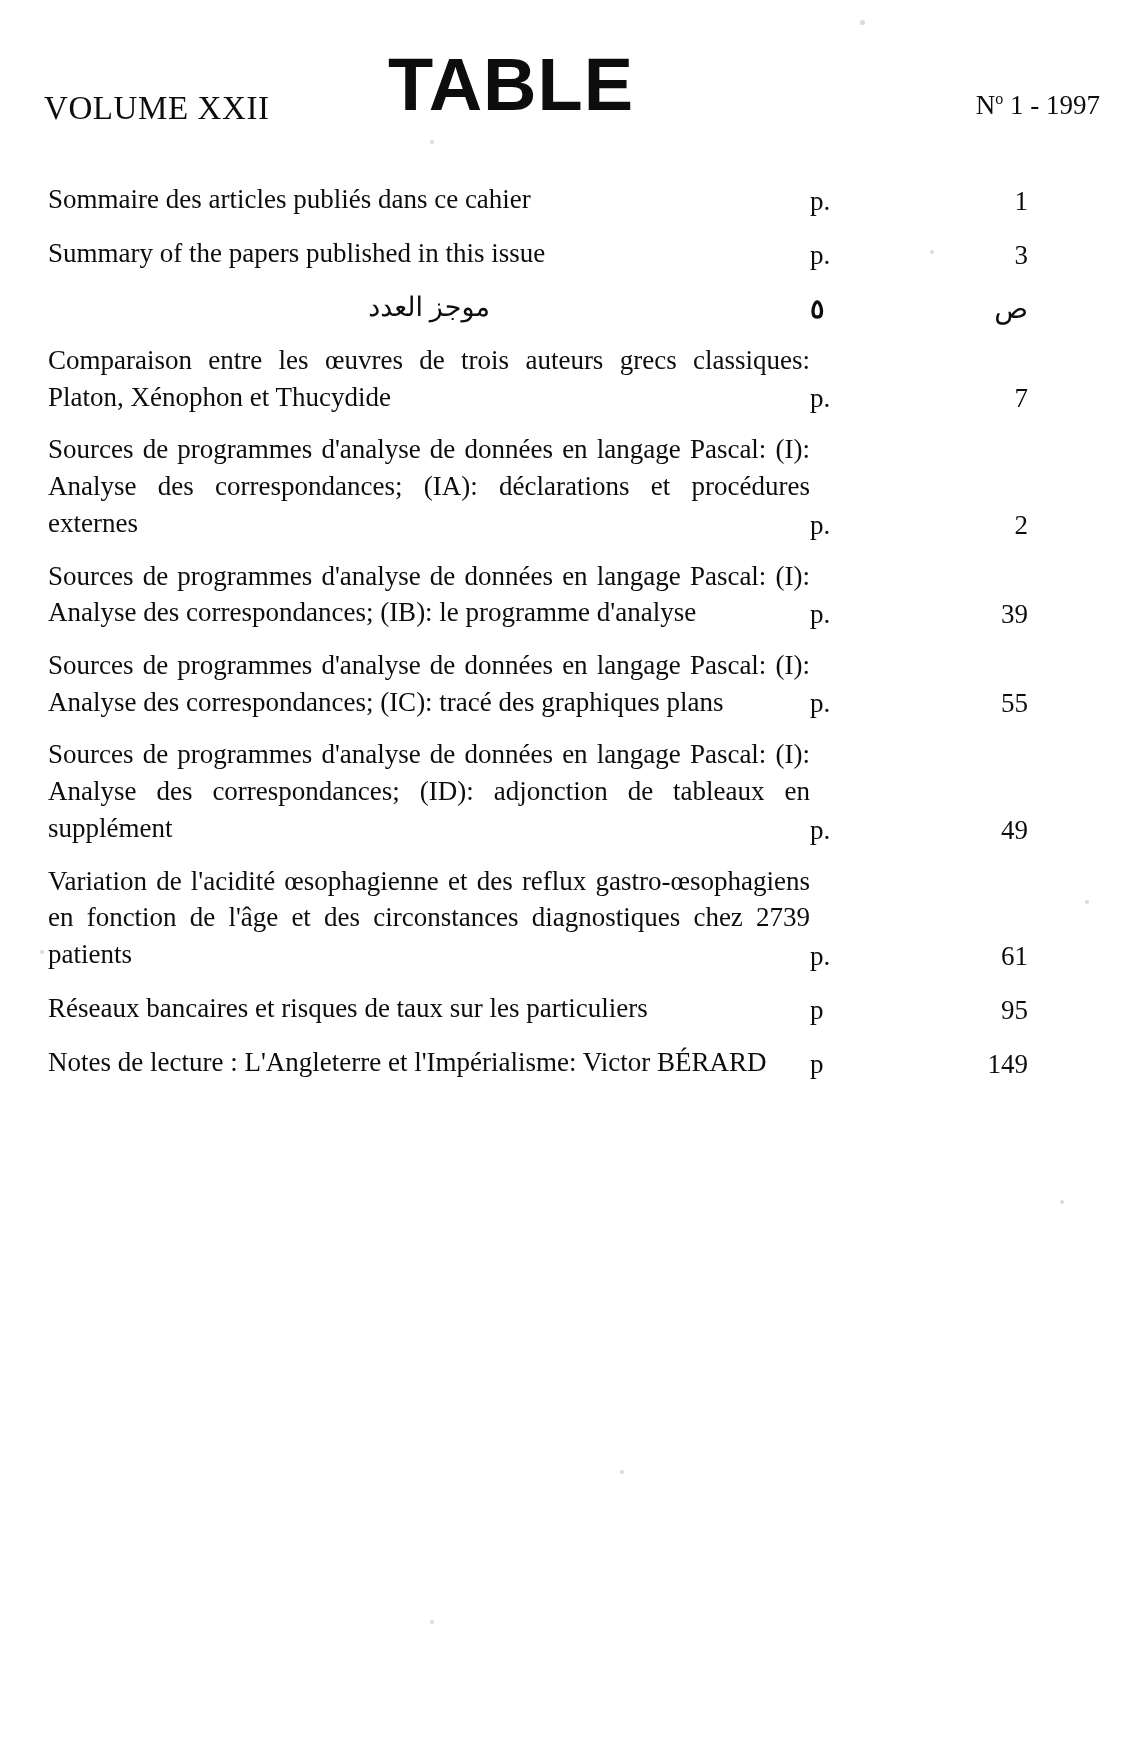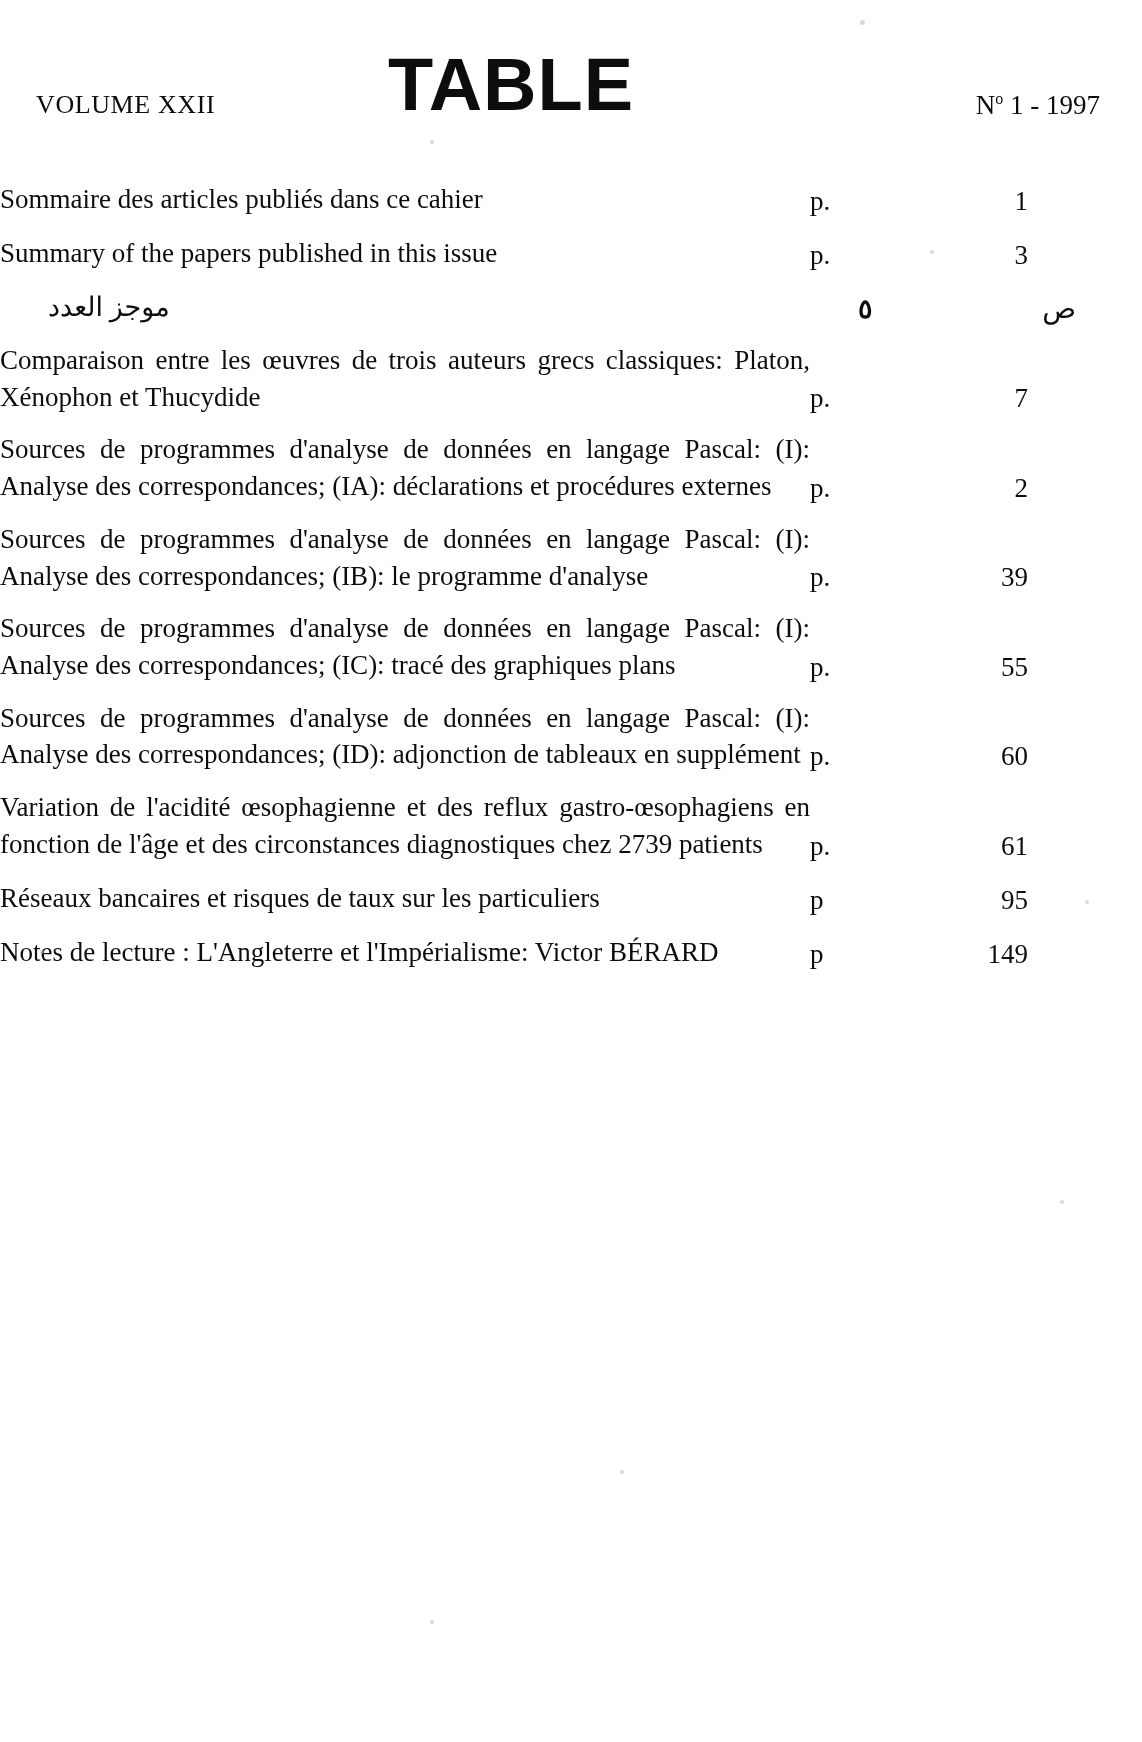--- a/index.html
+++ b/index.html
@@ -27,23 +27,23 @@
   
   .masthead {
     position: absolute;
     left: 0;
     top: 28px;
     width: 1142px;
     height: 90px;
   }
   .volume {
     position: absolute;
-    left: 36px;
+    left: 44px;
     top: 62px;
-    font-size: 26px;
+    font-size: 33px;
     letter-spacing: 0.6px;
     white-space: nowrap;
   }
   .journal-title {
     position: absolute;
     left: 0;
     top: 14px;
     width: 1142px;
     text-align: center;
     font-family: "Liberation Sans", sans-serif;
@@ -73,20 +73,21 @@
   }
   .entry {
     position: relative;
     display: flex;
     align-items: flex-end;
     margin-bottom: 16px;
     min-height: 38px;
   }
   .entry .title {
     width: 810px;
+    padding-left: 48px;
     box-sizing: border-box;
     font-size: 27px;
     line-height: 1.36;
   }
   .entry .title.justify {
     text-align: justify;
     text-align-last: left;
   }
   .entry .pmark {
     width: 110px;
@@ -97,24 +98,23 @@
   .entry .pnum {
     width: 150px;
     font-size: 27px;
     text-align: right;
     padding-right: 42px;
     padding-bottom: 1px;
     box-sizing: border-box;
   }
   .entry.rtl .title {
     direction: rtl;
-    text-align: left;
+    text-align: center;
     font-size: 27px;
     letter-spacing: 1px;
-    margin-left: 48px;
   }
   .entry.rtl .pmark {
     font-weight: bold;
   }
   .entry.rtl .pnum {
     font-size: 28px;
   }
   
   .speck {
     position: absolute;
@@ -174,21 +174,21 @@
 
     <div class="entry">
       <div class="title justify">Sources de programmes d'analyse de données en langage Pascal: (I): Analyse des correspondances; (IC): tracé des graphiques plans</div>
       <div class="pmark">p.</div>
       <div class="pnum">55</div>
     </div>
 
     <div class="entry">
       <div class="title justify">Sources de programmes d'analyse de données en langage Pascal: (I): Analyse des correspondances; (ID): adjonction de tableaux en supplément</div>
       <div class="pmark">p.</div>
-      <div class="pnum">60</div>
+      <div class="pnum">49</div>
     </div>
 
     <div class="entry">
       <div class="title justify">Variation de l'acidité œsophagienne et des reflux gastro-œsophagiens en fonction de l'âge et des circonstances diagnostiques chez 2739 patients</div>
       <div class="pmark">p.</div>
       <div class="pnum">61</div>
     </div>
 
     <div class="entry">
       <div class="title justify">Réseaux bancaires et risques de taux sur les particuliers</div>

